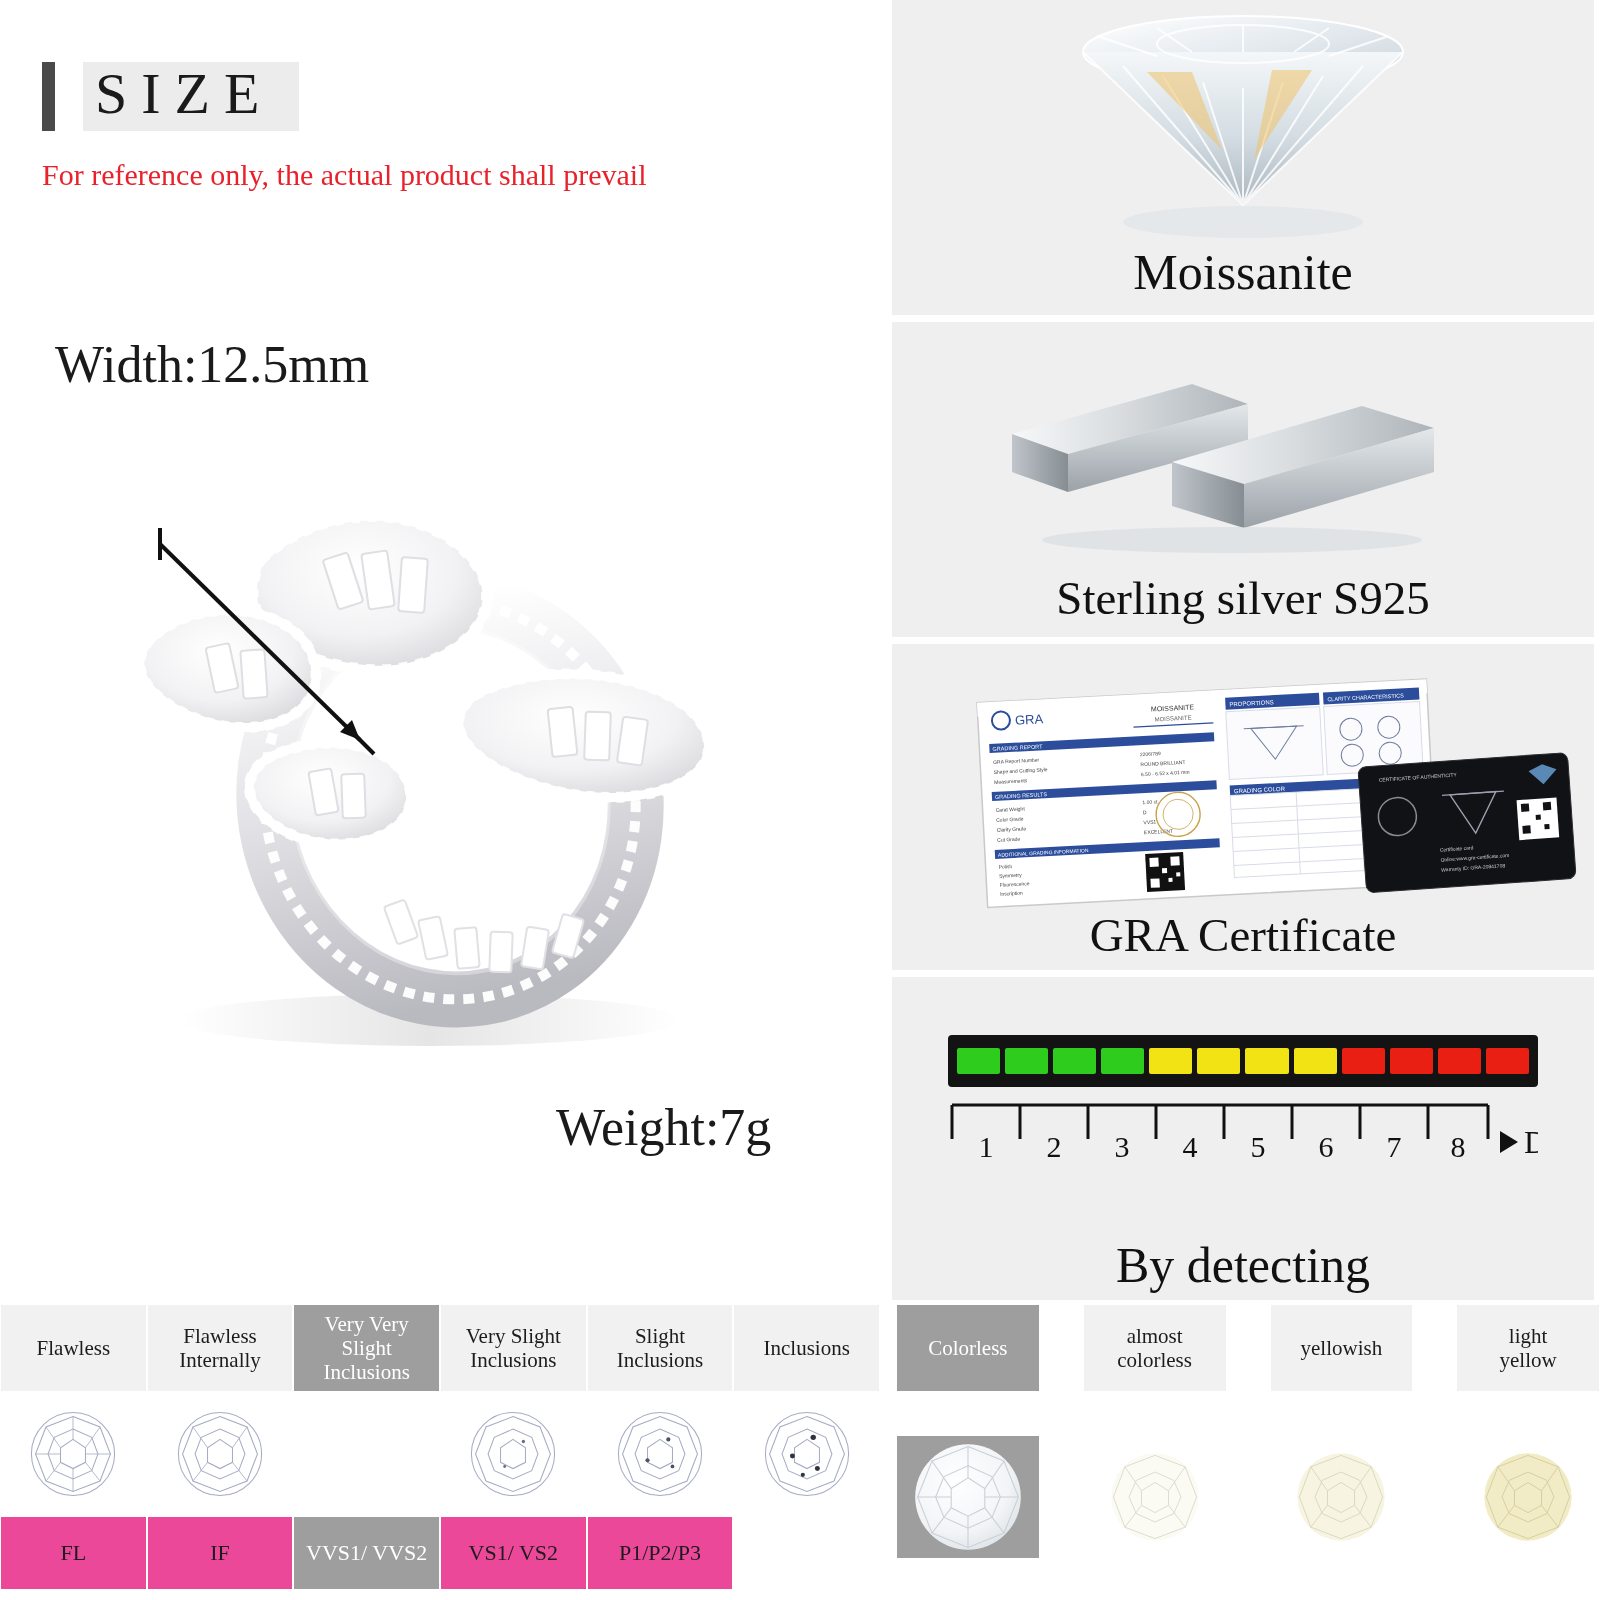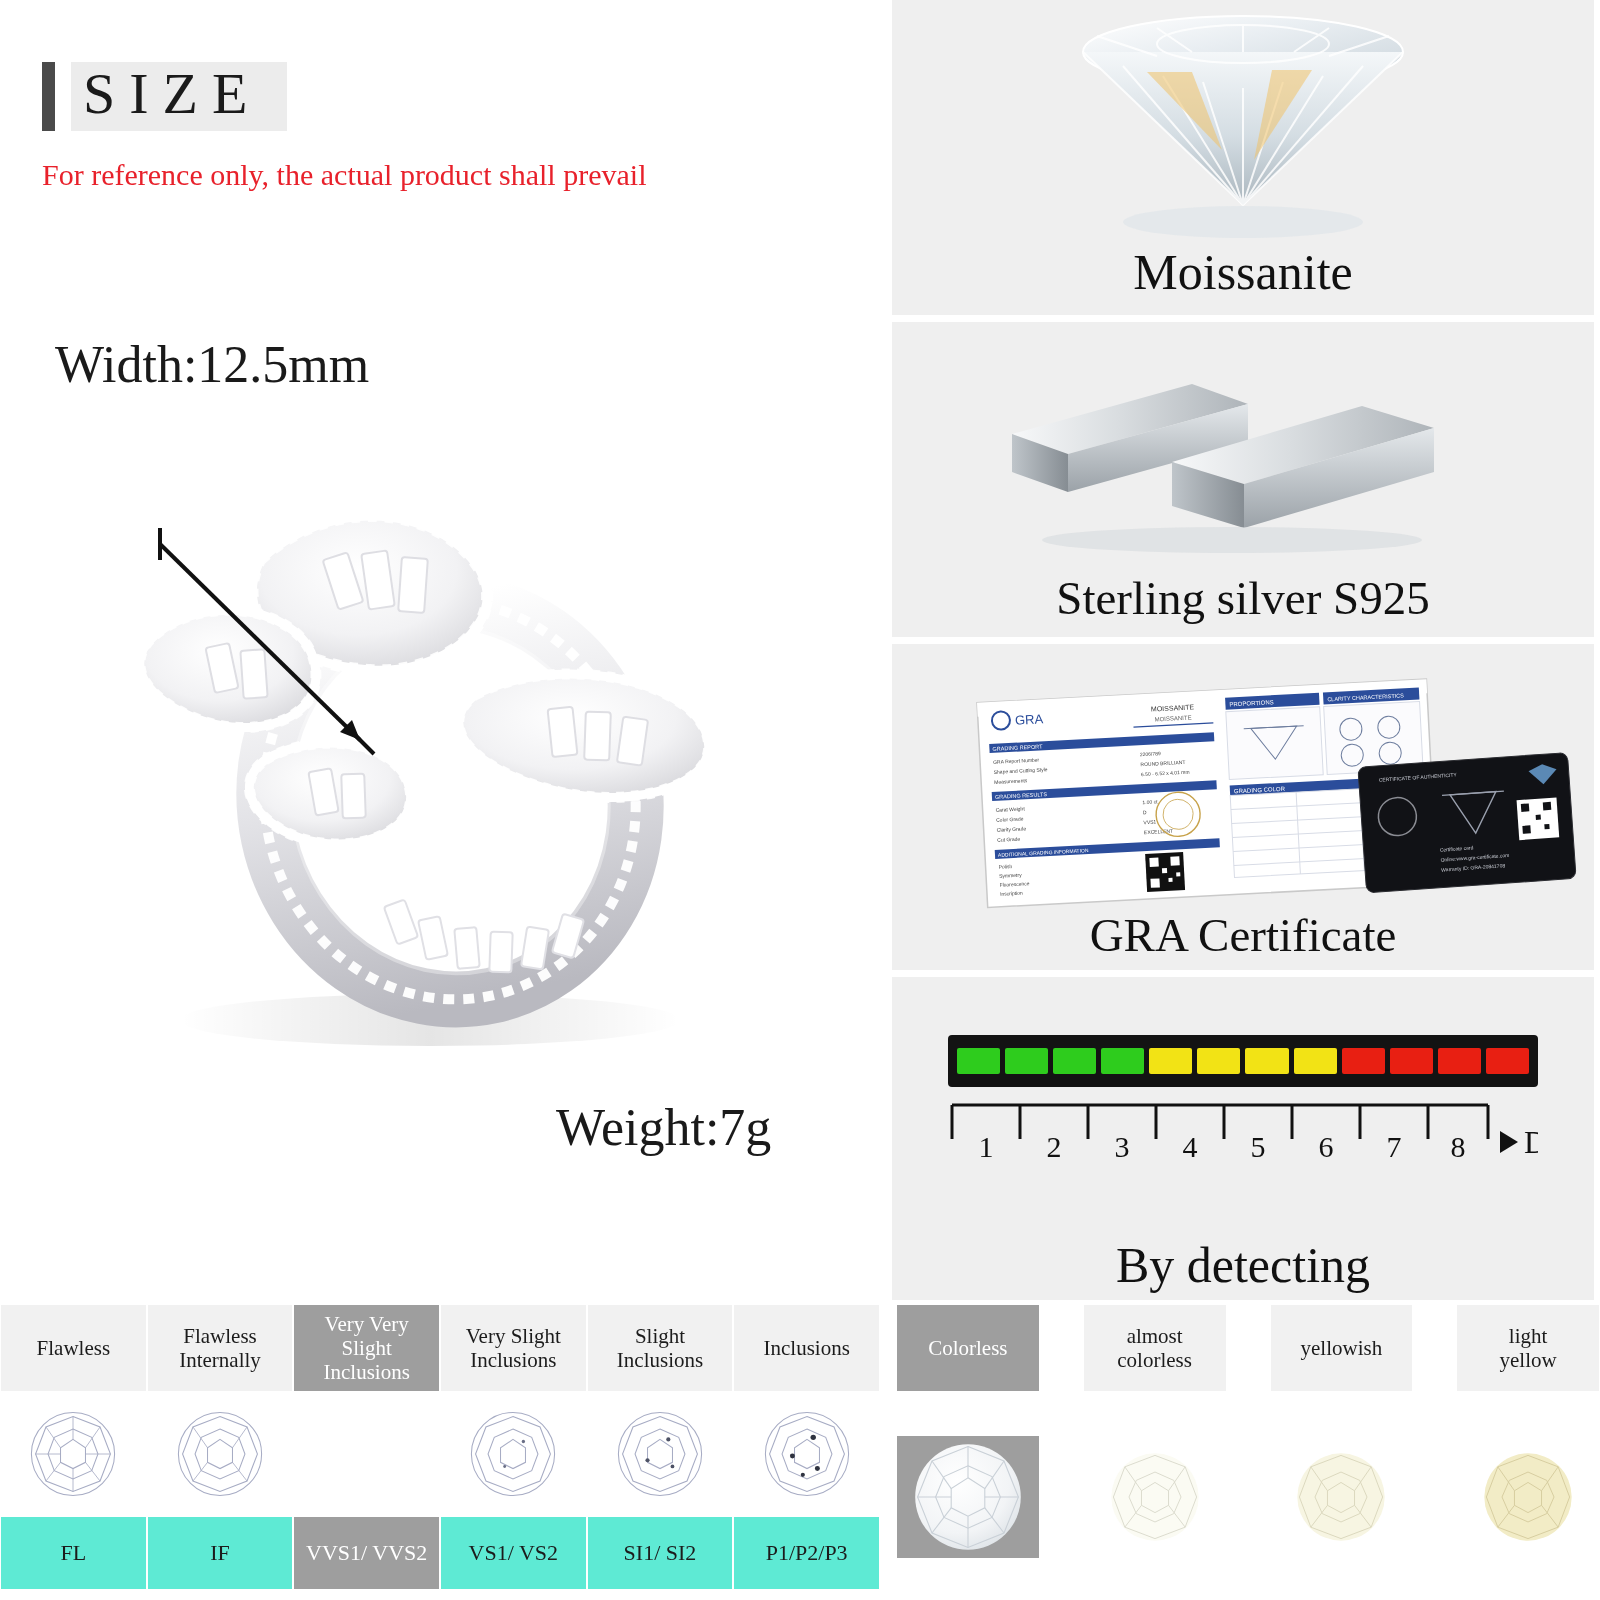--- a/index.html
+++ b/index.html
@@ -19,21 +19,21 @@
   
   .left-panel {
     position: absolute;
     left: 0; top: 0;
     width: 886px; height: 1300px;
     background: #ffffff;
   }
   .size-title-row {
     position: absolute;
     left: 42px; top: 62px;
-    display: flex; align-items: stretch;
+    display: flex; align-items: stretch; gap: 12px;
   }
   .size-bar {
     width: 13px;
     background: #4a4a4a;
     margin-right: 16px;
   }
   .size-word {
     background: #ececec;
     padding: 2px 26px 6px 12px;
     font-size: 58px;
@@ -137,21 +137,21 @@
     font-family: "Liberation Serif", serif;
     color: #1c1c1c;
     font-size: 21px;
     line-height: 1.15;
     background: #f1f1f1;
     border: 1px solid #ffffff;
     padding: 2px;
   }
   .cell.head { background: #f1f1f1; font-size: 21px; }
   .cell.mid  { background: #ffffff; }
-  .cell.foot { background: #5eead4; font-size: 22px; }
+  .cell.foot { background: #ec4899; font-size: 22px; }
   .cell.hl   { background: #9e9e9e; color: #ffffff; }
   .cell.hl-mid { background: #9e9e9e; }
   .cell.hl-foot{ background: #9e9e9e; color: #ffffff; }
 
   .gem-svg { width: 104px; height: 104px; display: block; }
 
   
   .scale-bar {
     position: absolute;
     left: 56px; top: 58px;
@@ -619,23 +619,20 @@
           <span>FL</span>
         </div>
       <div class="cell foot">
           <span>IF</span>
         </div>
       <div class="cell foot hl-foot">
           <span>VVS1/ VVS2</span>
         </div>
       <div class="cell foot">
           <span>VS1/ VS2</span>
-        </div>
-      <div class="cell foot">
-          <span>SI1/ SI2</span>
         </div>
       <div class="cell foot">
           <span>P1/P2/P3</span>
         </div>
     </div>
 
     <div class="color-table">
       <div class="cell head hl" style="grid-row: 1 / span 1;">
         <span>Colorless</span>
       </div>

